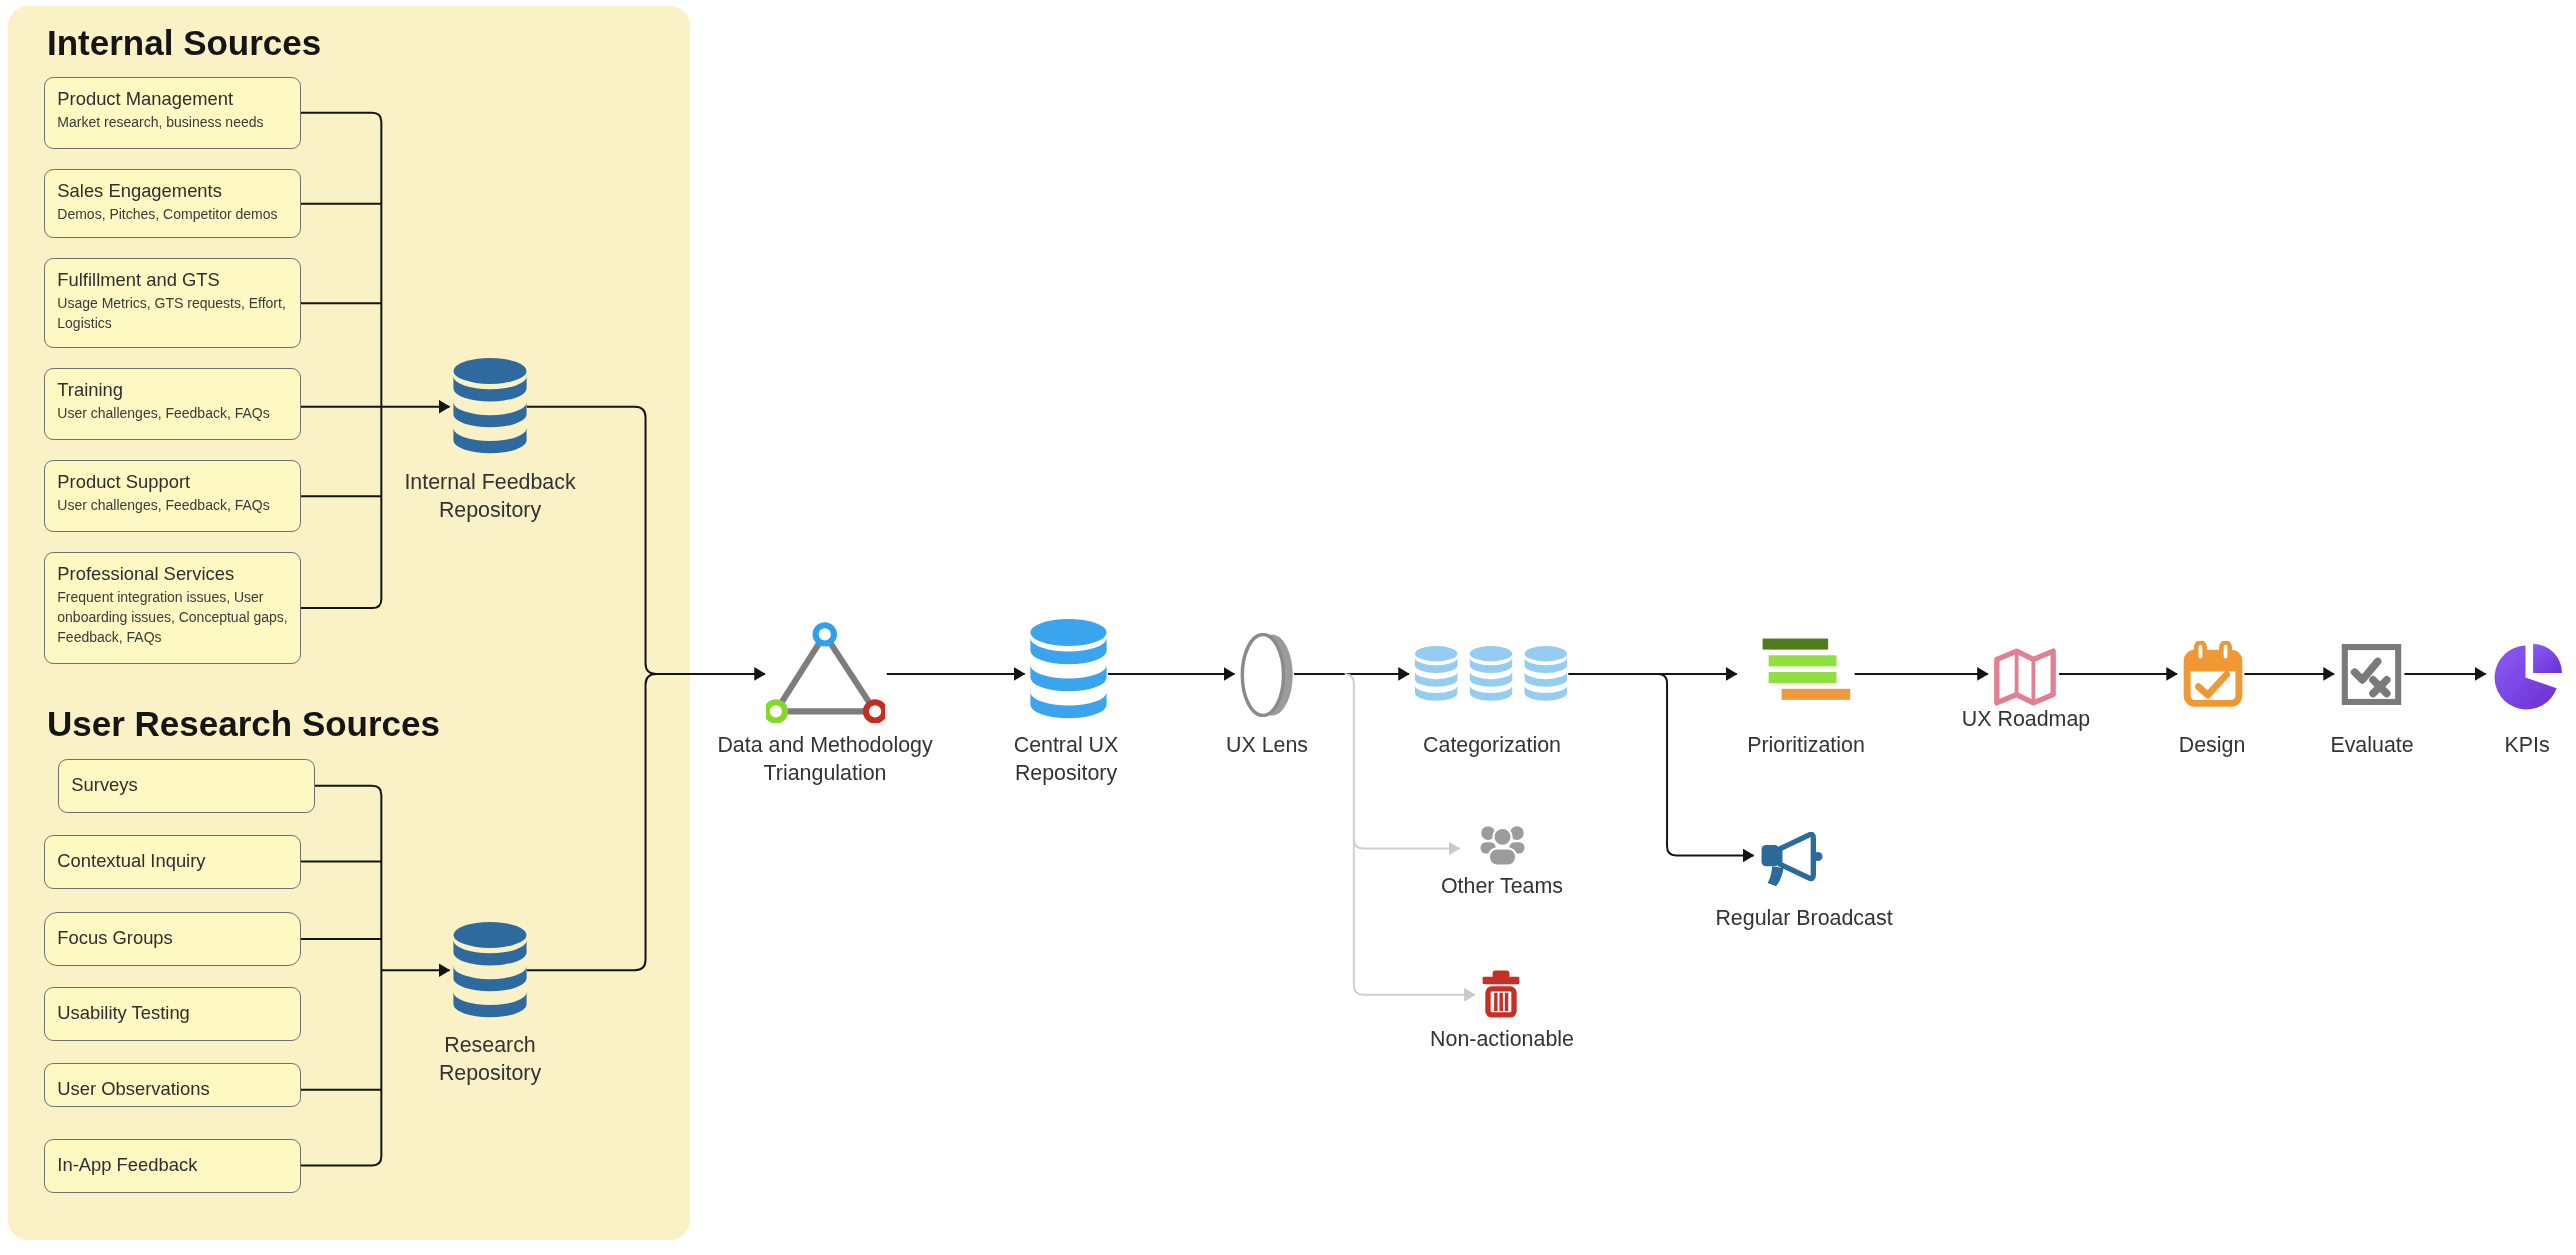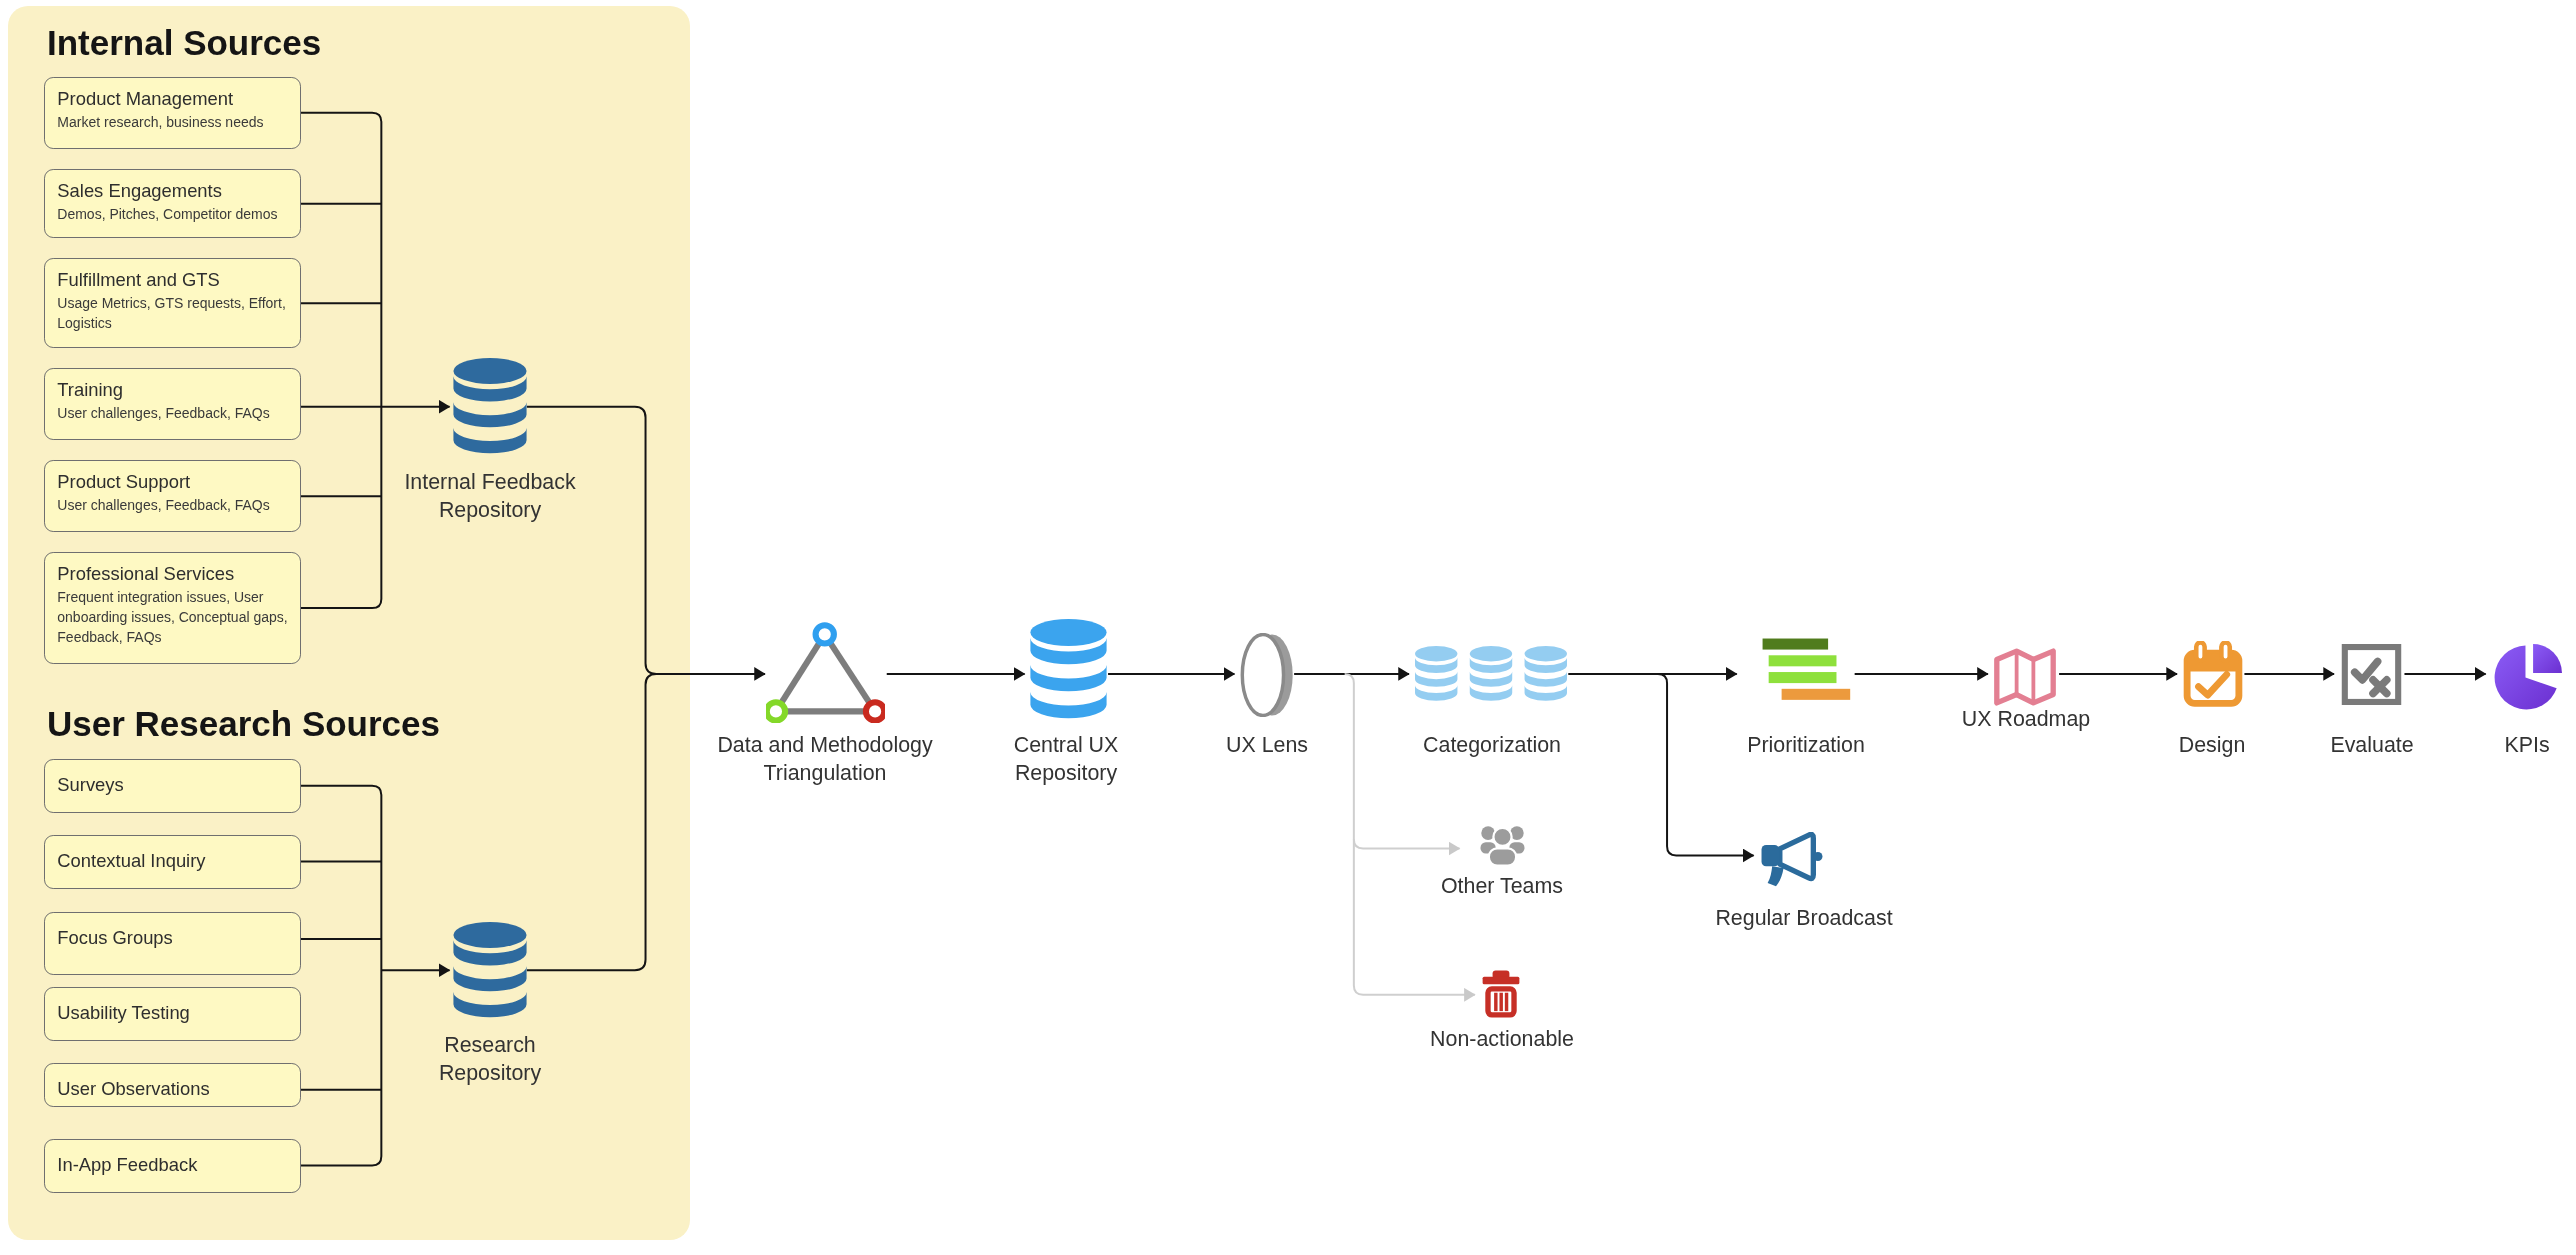--- a/index.html
+++ b/index.html
@@ -91,27 +91,27 @@
   </div>
   <div class="src-box" style="top:460px;height:72px;">
     <div class="src-title">Product Support</div>
     <div class="src-sub">User challenges, Feedback, FAQs</div>
   </div>
   <div class="src-box" style="top:552px;height:112px;">
     <div class="src-title">Professional Services</div>
     <div class="src-sub">Frequent integration issues, User onboarding issues, Conceptual gaps, Feedback, FAQs</div>
   </div>
 
-  <div class="src-box rbox" style="top:759px;height:54px;">
+  <div class="src-box rbox" style="top:759px;height:54px;margin-left:14px;">
     <div class="src-title">Surveys</div>
   </div>
   <div class="src-box rbox" style="top:835px;height:54px;">
     <div class="src-title">Contextual Inquiry</div>
   </div>
-  <div class="src-box rbox" style="top:912px;height:63px;">
+  <div class="src-box rbox" style="top:912px;height:54px;border-radius:13px;">
     <div class="src-title">Focus Groups</div>
   </div>
   <div class="src-box rbox" style="top:987px;height:54px;">
     <div class="src-title">Usability Testing</div>
   </div>
   <div class="src-box rbox" style="top:1063px;height:44px;">
     <div class="src-title">User Observations</div>
   </div>
   <div class="src-box rbox" style="top:1139px;height:54px;">
     <div class="src-title">In-App Feedback</div>

